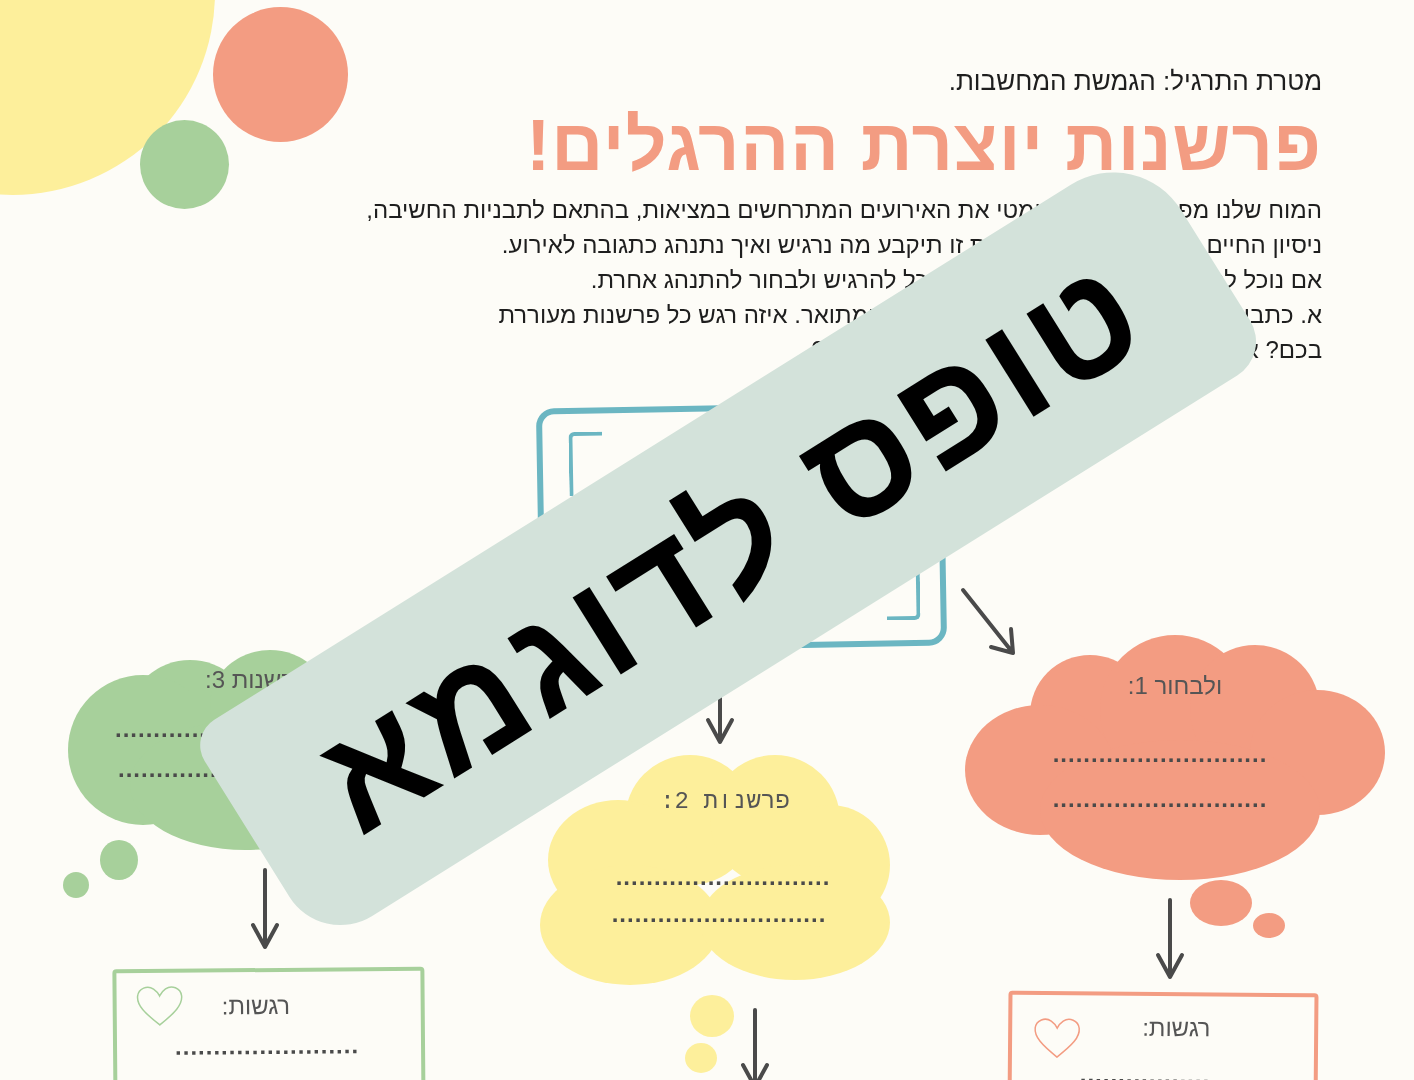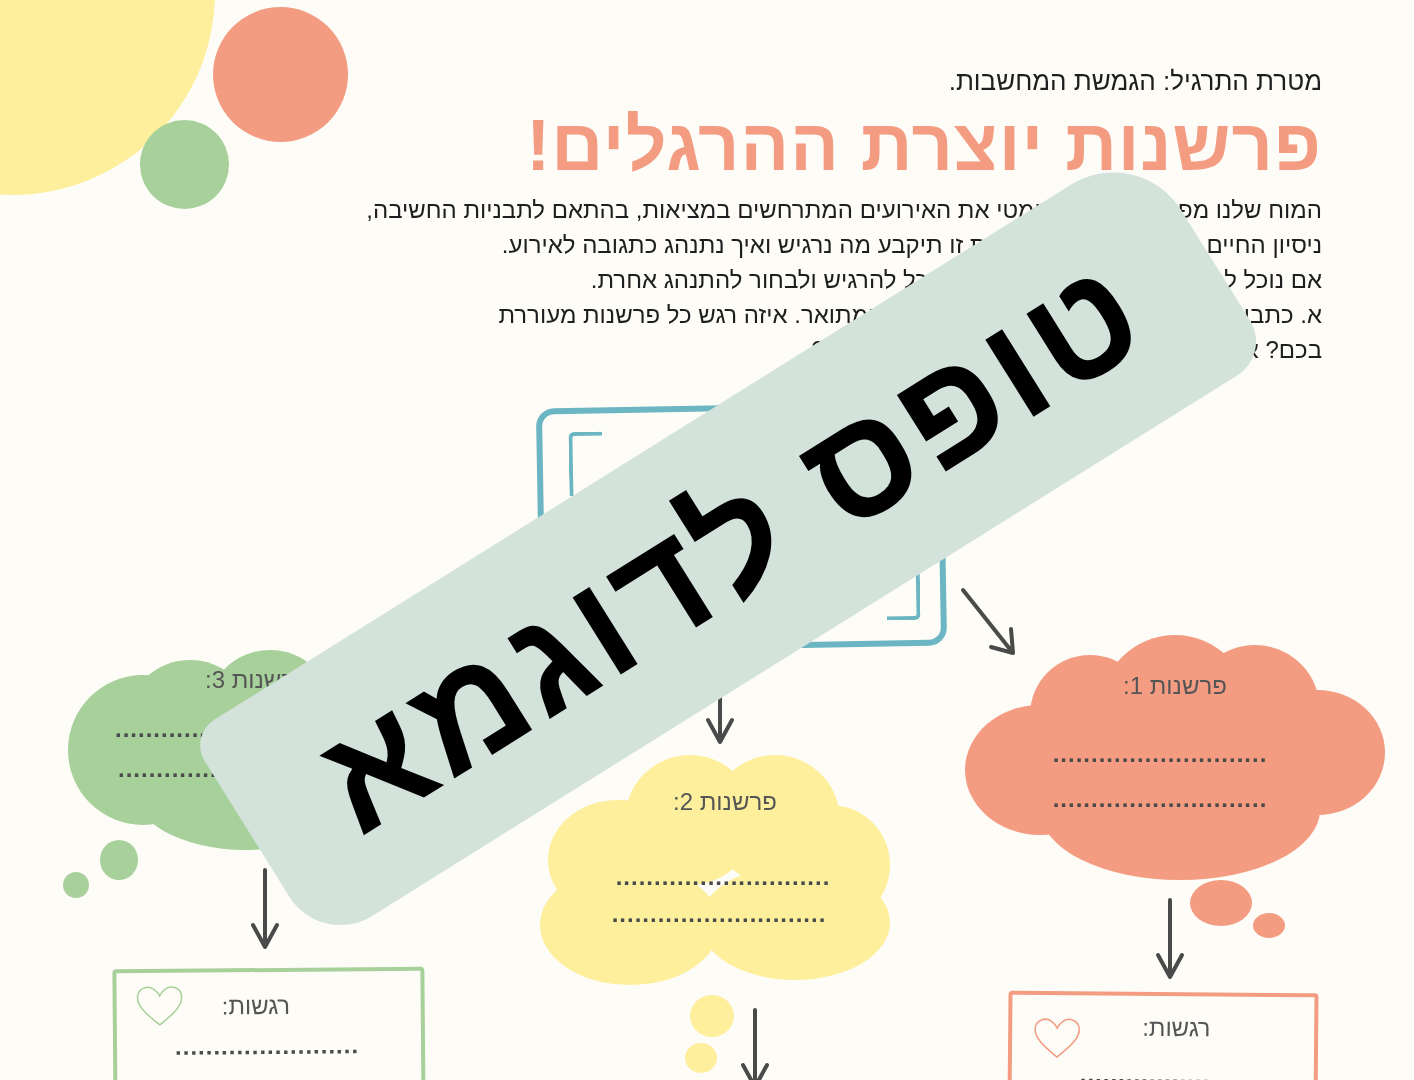--- a/index.html
+++ b/index.html
@@ -81,35 +81,35 @@
 
 <div class="abs" style="left:960px; top:630px; width:430px; height:310px;">
   <div class="cloud-part" style="left:70px; top:25px; width:120px; height:120px; background:#f39c82;"></div>
   <div class="cloud-part" style="left:140px; top:5px; width:150px; height:150px; background:#f39c82;"></div>
   <div class="cloud-part" style="left:230px; top:15px; width:130px; height:130px; background:#f39c82;"></div>
   <div class="cloud-part" style="left:5px; top:75px; width:150px; height:130px; background:#f39c82;"></div>
   <div class="cloud-part" style="left:290px; top:60px; width:135px; height:125px; background:#f39c82;"></div>
   <div class="cloud-part" style="left:80px; top:110px; width:280px; height:140px; background:#f39c82;"></div>
   <div class="cloud-part" style="left:230px; top:250px; width:62px; height:46px; background:#f39c82;"></div>
   <div class="cloud-part" style="left:293px; top:283px; width:32px; height:25px; background:#f39c82;"></div>
-  <div class="abs label" style="left:0; width:430px; top:42px;">פרשנות 1:</div>
+  <div class="abs label" style="left:0; width:430px; top:42px;">ולבחור 1:</div>
   <div class="abs dots" style="left:45px; width:310px; top:110px;">............................</div>
   <div class="abs dots" style="left:45px; width:310px; top:155px;">............................</div>
 </div>
 
 <div class="abs" style="left:540px; top:745px; width:360px; height:335px;">
   <div class="cloud-part" style="left:85px; top:10px; width:130px; height:130px; background:#fdef9b;"></div>
   <div class="cloud-part" style="left:170px; top:10px; width:130px; height:130px; background:#fdef9b;"></div>
   <div class="cloud-part" style="left:8px; top:55px; width:140px; height:120px; background:#fdef9b;"></div>
   <div class="cloud-part" style="left:230px; top:60px; width:120px; height:120px; background:#fdef9b;"></div>
   <div class="cloud-part" style="left:0; top:120px; width:180px; height:120px; background:#fdef9b;"></div>
   <div class="cloud-part" style="left:160px; top:120px; width:190px; height:115px; background:#fdef9b;"></div>
   <div class="cloud-part" style="left:150px; top:250px; width:44px; height:42px; background:#fdef9b;"></div>
   <div class="cloud-part" style="left:145px; top:298px; width:32px; height:30px; background:#fdef9b;"></div>
-  <div class="abs label" style="left:0; width:370px; top:43px;">פרשנות 2:</div>
+  <div class="abs label" style="left:0; width:370px; top:43px;font-family:Liberation Mono, monospace;">פרשנות 2:</div>
   <div class="abs dots" style="left:28px; width:310px; top:118px;">............................</div>
   <div class="abs dots" style="left:24px; width:310px; top:155px;">............................</div>
 </div>
 
 <div class="abs" style="left:60px; top:640px; width:300px; height:260px;">
   <div class="cloud-part" style="left:70px; top:20px; width:120px; height:110px; background:#a7d09b;"></div>
   <div class="cloud-part" style="left:150px; top:10px; width:120px; height:110px; background:#a7d09b;"></div>
   <div class="cloud-part" style="left:8px; top:35px; width:150px; height:150px; background:#a7d09b;"></div>
   <div class="cloud-part" style="left:70px; top:80px; width:230px; height:130px; background:#a7d09b;"></div>
   <div class="cloud-part" style="left:40px; top:200px; width:38px; height:40px; background:#a7d09b;"></div>

